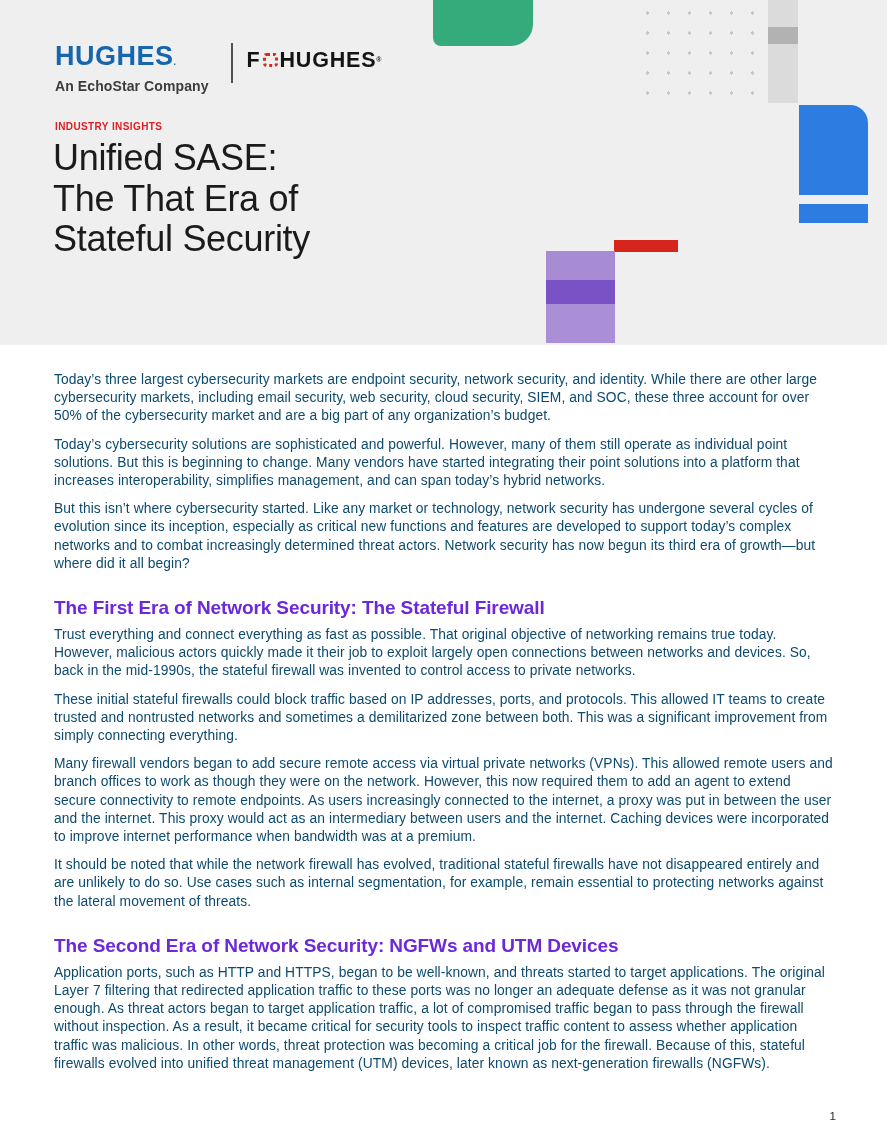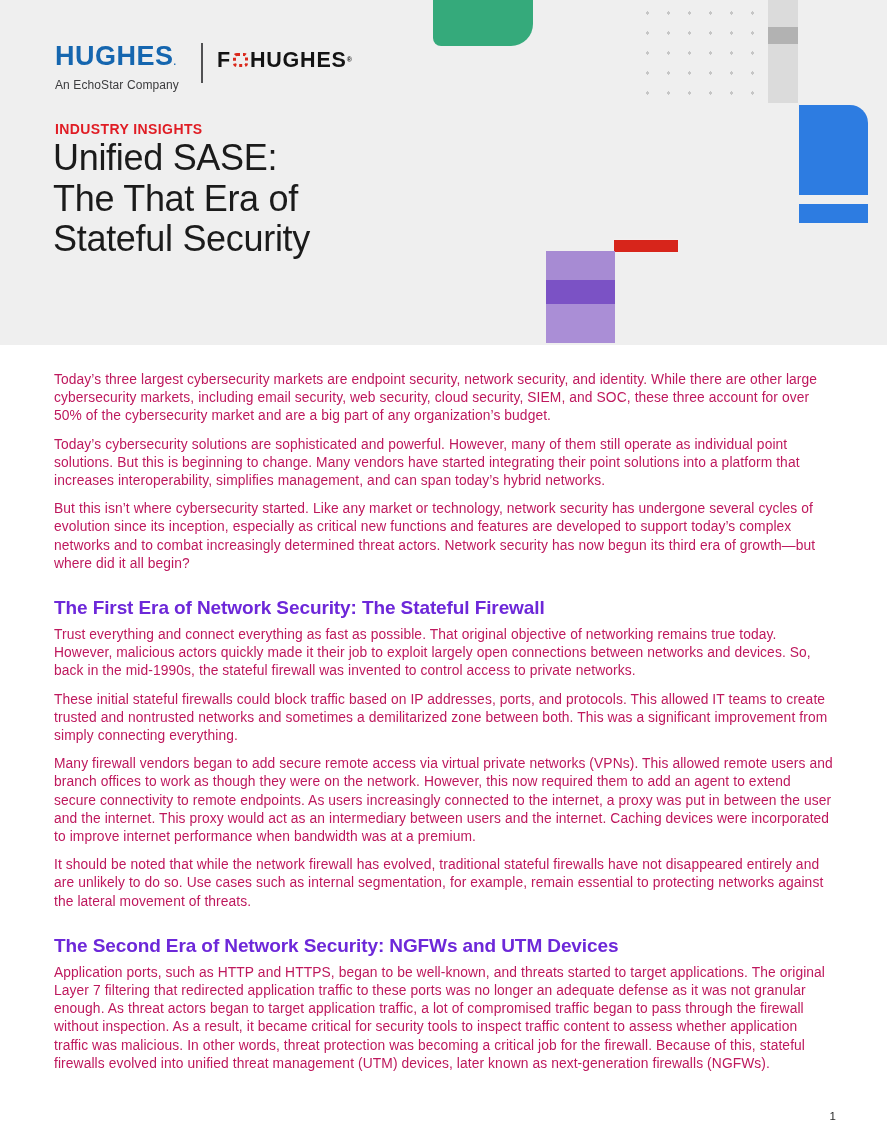--- a/index.html
+++ b/index.html
@@ -7,48 +7,48 @@
   body { font-family:"Liberation Sans", sans-serif; }
   .page { position:relative; width:887px; height:1148px; background:#ffffff; overflow:hidden; margin:0 auto; }
 
   
   .header { position:absolute; left:0; top:0; width:887px; height:345px; background:#EFEFEF; }
 
   .logo-row { position:absolute; left:55px; top:43px; display:flex; align-items:flex-start; }
   .hughes { display:flex; flex-direction:column; }
   .hughes-name { font-size:27px; font-weight:800; color:#1566AF; letter-spacing:0.5px; line-height:27px; }
   .hughes-reg { font-size:9px; vertical-align:baseline; }
-  .hughes-tagline { font-size:12px; font-weight:400; color:#3C3C3E; margin-top:2px; padding-right:10px; letter-spacing:0.1px; }
+  .hughes-tagline { font-size:14px; font-weight:700; color:#3C3C3E; margin-top:2px; padding-right:10px; letter-spacing:0.1px; }
   .logo-divider { width:2px; height:40px; background:#515153; margin:0 14px 0 12px; }
   .fortinet { display:flex; align-items:center; margin-top:6px; font-size:21.5px; font-weight:800; color:#141414; letter-spacing:0.8px; line-height:21px; }
   .fortinet-o { display:inline-block; width:15px; height:14px; border:3px dotted #DA291C; border-radius:4px; margin:0 2px; }
   .fortinet-reg { font-size:7px; align-self:flex-end; margin-bottom:1px; }
 
-  .eyebrow { position:absolute; left:55px; top:121px; font-size:14px; font-weight:700; letter-spacing:0.4px; color:#E01C24; }
+  .eyebrow { position:absolute; left:55px; top:121px; font-size:10px; font-weight:700; letter-spacing:0.4px; color:#E01C24; }
   .title { position:absolute; left:53px; top:138px; font-size:36px; line-height:40.5px; font-weight:500; color:#1B1B1B; letter-spacing:-0.3px; }
 
   
   .deco { position:absolute; }
   .deco-green { left:433px; top:0; width:100px; height:46px; background:#35AA7B; border-radius:0 0 22px 8px; }
   .dot-grid { left:634px; top:-5px; width:146px; height:116px;
     background-image:radial-gradient(#C6C6C6 1.7px, transparent 1.8px);
     background-size:21px 20px; background-position:3px 8px; }
   .gray-bar { left:768px; top:0; width:30px; height:103px; background:#DBDBDB; }
   .gray-bar-dark { position:absolute; left:0; top:27px; width:30px; height:17px; background:#B2B2B2; }
   .blue-rect { left:799px; top:105px; width:69px; height:90px; background:#2D7CE1; border-top-right-radius:18px; }
   .blue-bar { left:799px; top:204px; width:69px; height:19px; background:#2D7CE1; }
   .red-bar { left:614px; top:240px; width:64px; height:12px; background:#D7251B; box-shadow:0 0 0 1.5px #F2F0F0; }
   .purple-stack { left:546px; top:251px; width:69px; }
   .purple-b1 { height:29px; background:#A78BD3; }
   .purple-b2 { height:24px; background:#7B52C5; }
   .purple-b3 { height:39px; background:#AA8ED6; }
 
   
   .content { position:absolute; left:0; top:345px; width:887px; padding:26px 53px 0 54px; }
-  .content p { font-size:13.8px; line-height:18.2px; color:#be185d; margin:0 0 10px 0; letter-spacing:0.1px; }
+  .content p { font-size:13.8px; line-height:18.2px; color:#0c4a6e; margin:0 0 10px 0; letter-spacing:0.1px; }
   .content h3 { font-size:19px; line-height:22px; font-weight:700; color:#6d28d9; margin:24px 0 7px 0; letter-spacing:-0.1px; }
 
   .page-number { position:absolute; right:51px; top:1110px; font-size:11.5px; color:#2B2B2B; }
 </style>
 </head>
 <body>
 
 <div class="page">
 
   <div class="header">

